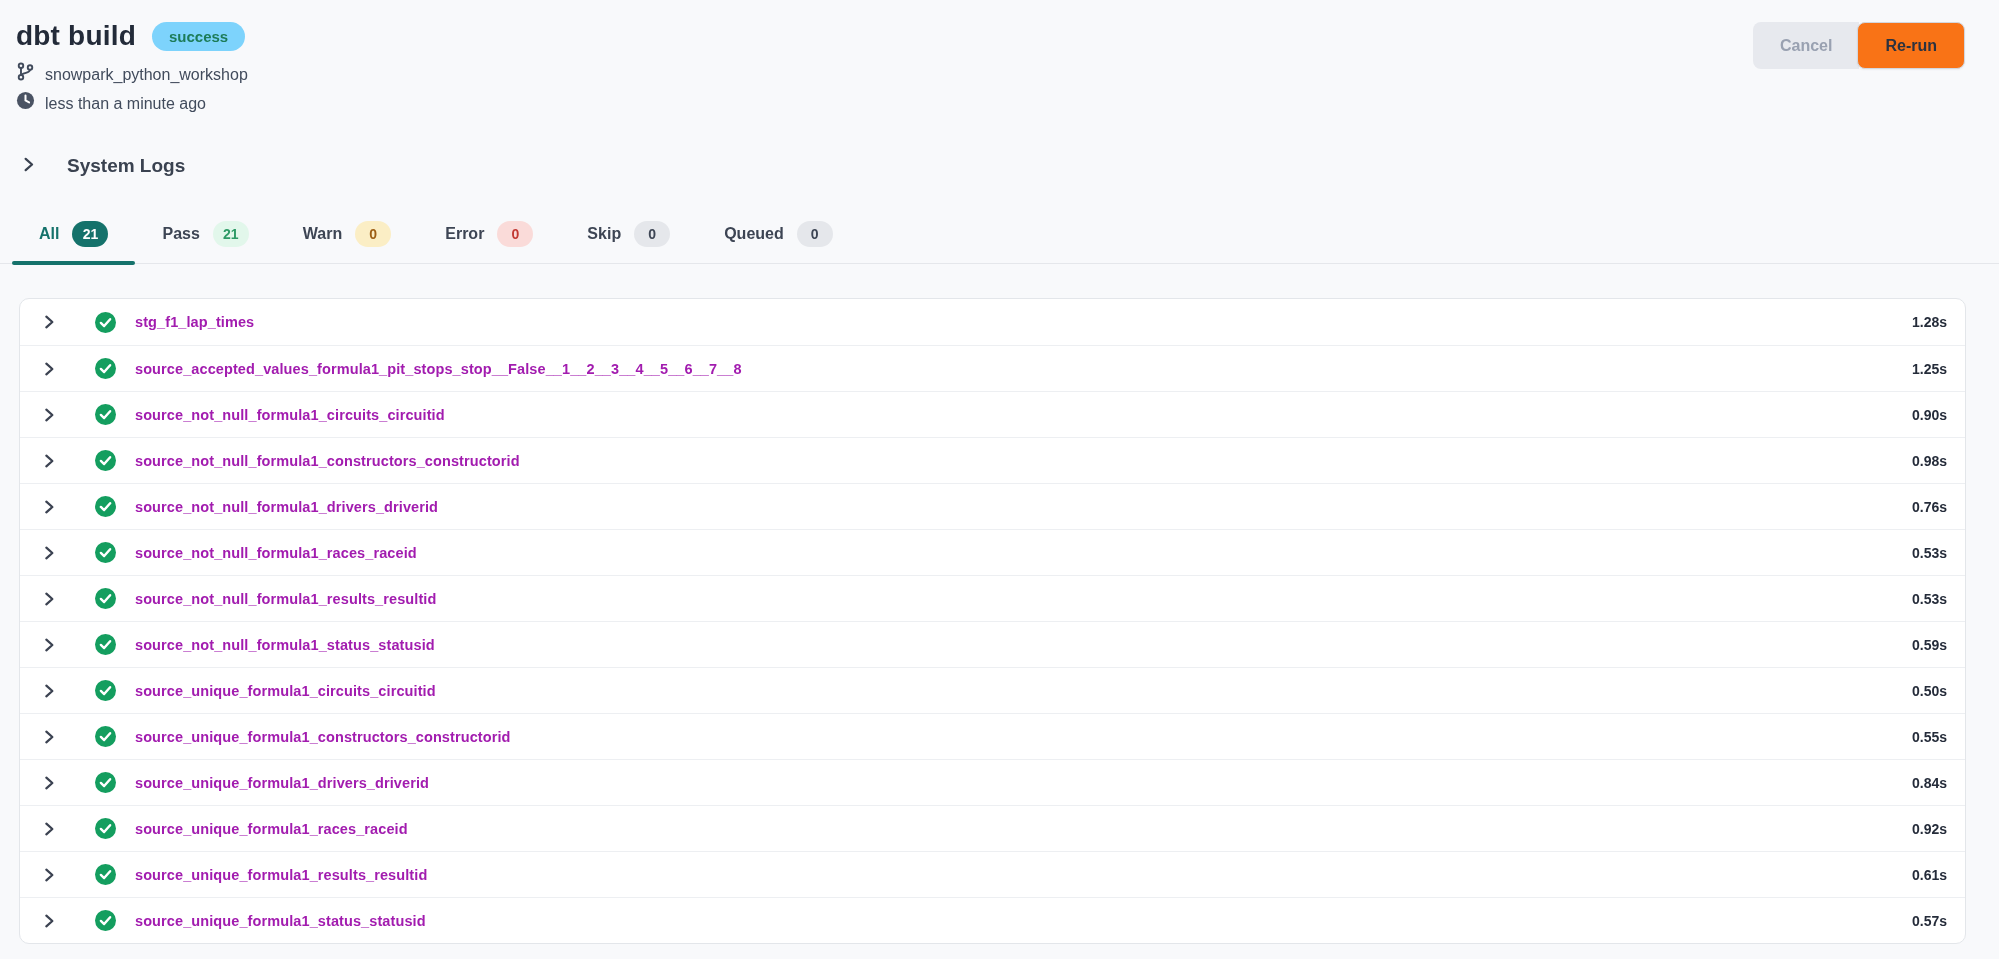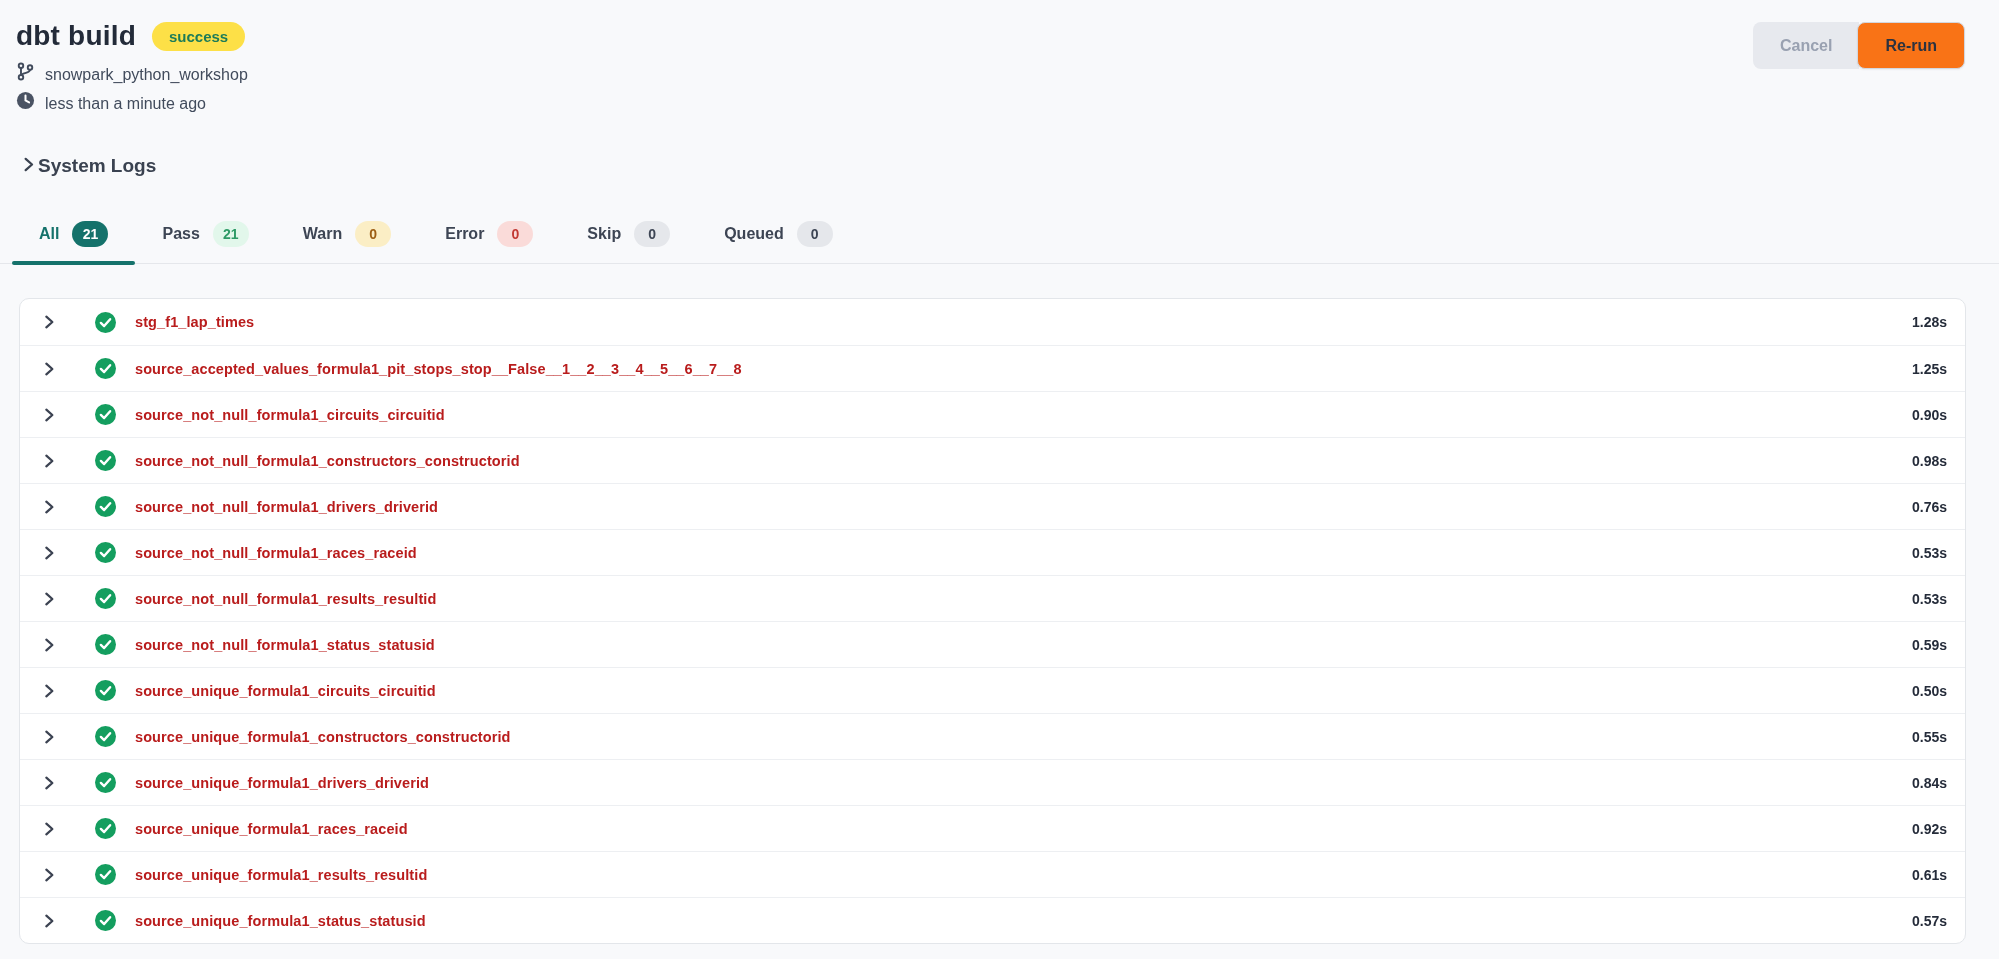--- a/index.html
+++ b/index.html
@@ -9,40 +9,40 @@
     background: #f8f9fb;
     color: #252c3a;
   }
   .page { width:1999px; height:776px; position:relative; }
 
   
   .header { display:flex; justify-content:space-between; align-items:flex-start; padding:20px 34px 0 16px; }
   .title-row { display:flex; align-items:center; gap:16px; }
   .page-title { font-size:28px; font-weight:700; color:#232b39; letter-spacing:0.2px; }
   .status-badge {
-    background:#fde047; color:#1d7c58; font-size:15px; font-weight:600;
+    background:#7dd3fc; color:#1d7c58; font-size:15px; font-weight:600;
     padding:7px 17px; border-radius:17px; line-height:1;
   }
   .meta { margin-top:10px; }
   .meta-row { display:flex; align-items:center; gap:10px; margin-top:3px; color:#414b5c; font-size:16px; line-height:24px; }
   .meta-row svg { flex:0 0 auto; }
 
   
   .btn-group { display:flex; margin-top:2px;margin-left:48px; }
   .btn { font-family:"Liberation Sans",sans-serif; font-size:16px; line-height:1; padding:0 27px; height:47px; cursor:pointer; }
   .btn-cancel {
     background:#e7e9ee; color:#99a1b1; border:none; border-radius:8px 0 0 8px; font-weight:600;
   }
   .btn-rerun {
     background:#f97316; color:#2b3240; border:1px solid #d3d7de; border-radius:8px; font-weight:700;
     margin-left:-2px; box-shadow:0 1px 2px rgba(40,50,70,0.06);
   }
 
   
-  .system-logs { display:flex; align-items:center; gap:1px; margin:38px 0 0 20px; cursor:pointer; width:max-content;justify-content:space-between; }
+  .system-logs { display:flex; align-items:center; gap:30px; margin:38px 0 0 20px; cursor:pointer; width:max-content;justify-content:space-between; }
   .system-logs-label { font-size:19px; font-weight:700; color:#3a4250; }
 
   
   .tab-bar { display:flex; margin-top:44px; padding-left:12px; border-bottom:1px solid #e5e7eb; }
   .tab { display:flex; align-items:center; gap:13px; padding:0 27px 16px 27px; cursor:pointer; position:relative; }
   .tab-label { font-size:16px; font-weight:600; color:#3d4554; }
   .tab.active .tab-label { color:#15726b; font-weight:700; }
   .tab.active::after {
     content:""; position:absolute; left:0; right:0; bottom:-2px; height:4px;
     background:#15726b; border-radius:2px;
@@ -70,21 +70,21 @@
   .result-row {
     display:flex; align-items:center;
     height:46px; padding:0 18px 0 14px;
   }
   .result-row + .result-row { border-top:1px solid #edeff2; }
   .row-chevron {
     background:none; border:none; cursor:pointer; padding:0;
     width:30px; height:30px; display:flex; align-items:center; justify-content:center;
   }
   .row-check { margin:0 19px 0 31px; display:flex; }
-  .result-name { font-size:14.5px; font-weight:700; color:#b91c1c; letter-spacing:0.1px; }
+  .result-name { font-size:14.5px; font-weight:700; color:#a21caf; letter-spacing:0.1px; }
   .row-spacer { flex:1; }
   .result-duration { font-size:14px; font-weight:600; color:#252c3a; }
 </style>
 </head>
 <body>
 
 <div class="page">
 
   <div class="header">
     <div>

